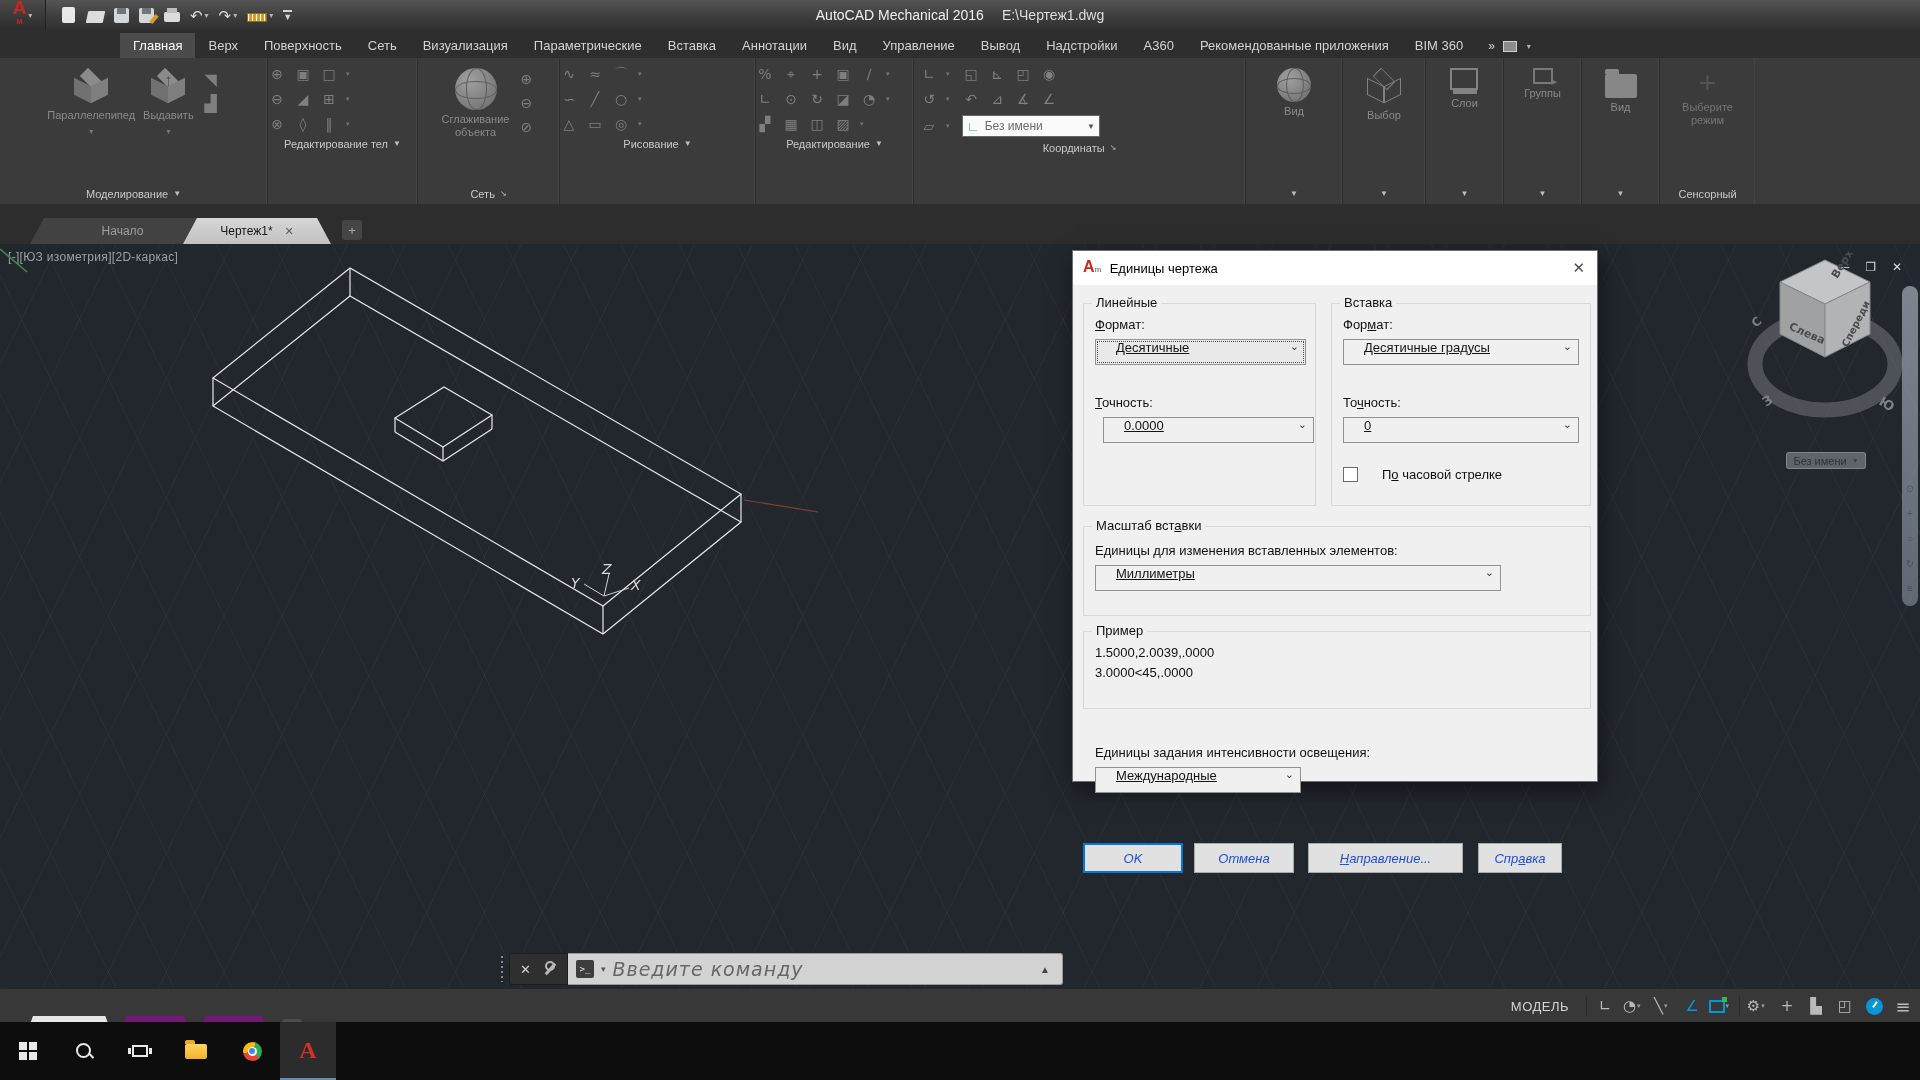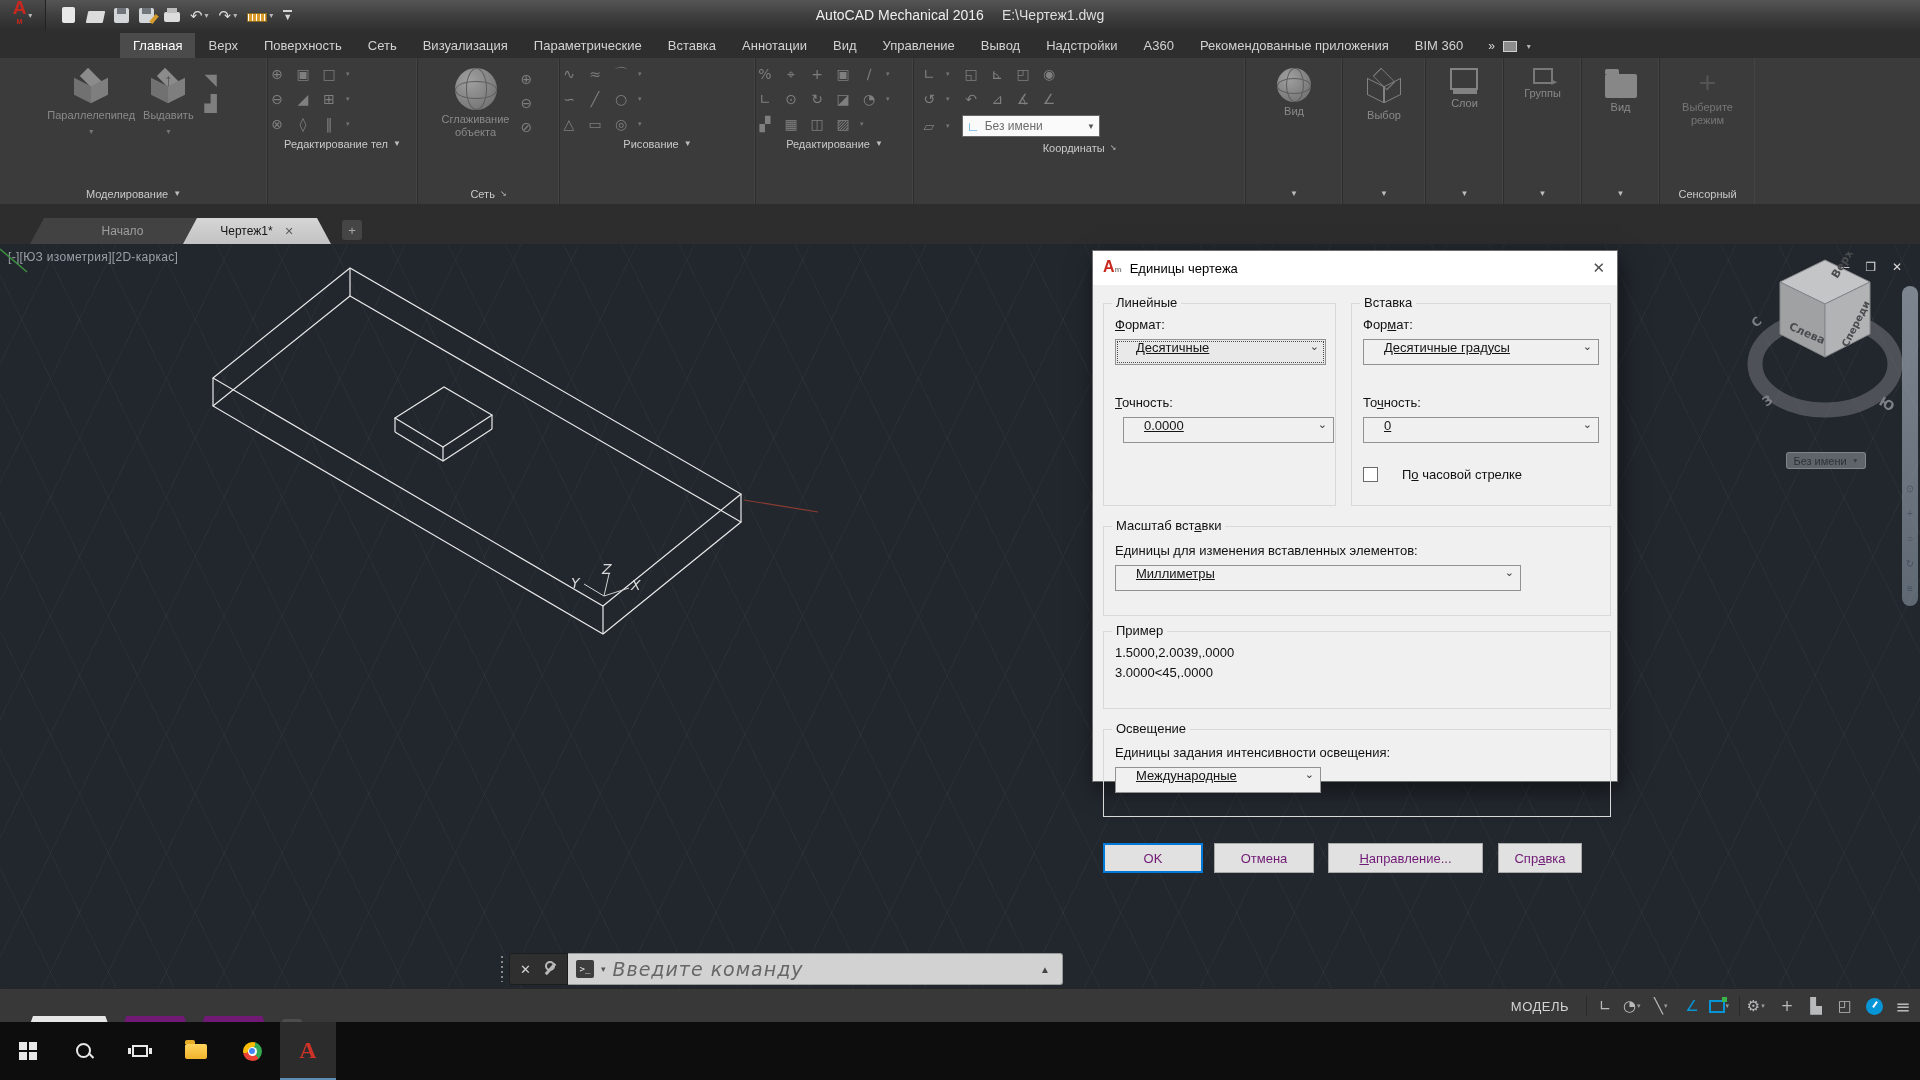--- a/index.html
+++ b/index.html
@@ -182,37 +182,37 @@
   .chrome { position:relative; width:19px; height:19px; border-radius:50%;
     background:conic-gradient(from 140deg, #ea4335 0 120deg, #fbbc05 120deg 240deg, #34a853 240deg 360deg); }
   .chrome:before { content:""; position:absolute; left:5px; top:5px; width:9px; height:9px; background:#fff; border-radius:50%; }
   .chrome:after { content:""; position:absolute; left:6.5px; top:6.5px; width:6px; height:6px; background:#4286f5; border-radius:50%; }
   .acadbtn { background:#2c2c2c; border-bottom:2px solid #5d8fb6; }
   .acadA { color:#cf3227; font-weight:bold; font-size:24px; font-family:"Liberation Serif",serif; }
   .tb-right { position:absolute; right:8px; top:1022px; height:58px; display:flex; align-items:center; gap:20px; }
 
   
   .dialog { position:absolute; left:1072px; top:250px; width:526px; height:532px; background:#f0f0f0;
-    border:1px solid #6e6e6e; box-shadow:3px 8px 22px rgba(0,0,0,.5); font-size:13px; color:#111;margin-left:20px; }
+    border:1px solid #6e6e6e; box-shadow:3px 8px 22px rgba(0,0,0,.5); font-size:13px; color:#111; }
   .dtitle { position:relative; height:34px; background:#fff; display:flex; align-items:center; padding:0 10px; gap:8px; }
   .dlogo { color:#c8281e; font-weight:bold; font-size:16px; line-height:16px; }
   .dlogo small { font-size:8px; color:#8a8a8a; }
   .dtext { font-size:13px; color:#000; }
   .dclose { position:absolute; right:12px; top:8px; color:#4d4d4d; font-size:15px; }
   .grp { position:absolute; border:1px solid #d9d9d9; }
   .glab { position:absolute; top:-9px; left:8px; background:#f0f0f0; padding:0 4px; white-space:nowrap; }
   .dl { position:absolute; white-space:nowrap; }
   .cmb { position:absolute; height:26px; background:#f0f0f0; border:1px solid #919191; display:flex;
     align-items:flex-start; padding:0 26px 0 20px; color:#141414;text-decoration:underline; }
   .cmb .arr { position:absolute; right:6px; color:#3c3c3c; font-size:11px; }
   .cmb.focus { background:#e9e9e9; outline:1px dotted #4d4d4d; outline-offset:-3px; }
   .chk { position:absolute; display:flex; align-items:center; gap:24px; }
   .chk .box { width:15px; height:15px; background:#fff; border:1px solid #6b6b6b; }
   .btn { position:absolute; height:30px; background:#e1e1e1; border:1px solid #a9a9a9; display:flex;
-    align-items:center; justify-content:center; color:#701a75; }
+    align-items:center; justify-content:center; color:#1d4ed8;font-style:italic; }
   .btn.def { border:2px solid #0078d7; }
   u { text-decoration:underline; }
 
   svg text { font-family:"DejaVu Sans",sans-serif; }
 </style>
 </head>
 <body>
 
 <div id="app">
 
@@ -739,23 +739,20 @@
       <span>Миллиметры</span>
         <span class="arr">⌄</span>
     </div>
 
     <div class="grp" style="left:10px; top:380px; width:508px; height:78px">
       <span class="glab">Пример</span>
     </div>
     <span class="dl" style="left:22px; top:394px">1.5000,2.0039,.0000</span>
     <span class="dl" style="left:22px; top:414px">3.0000&lt;45,.0000</span>
 
-    <div class="grp" style="left:10px; top:478px; width:508px; height:88px">
-      <span class="glab">Освещение</span>
-    </div>
     <span class="dl" style="left:22px; top:494px">Единицы задания интенсивности освещения:</span>
     <div class="cmb" style="left:22px; top:516px; width:206px">
       <span>Международные</span>
         <span class="arr">⌄</span>
     </div>
 
     <div class="btn def" style="left:10px; top:592px; width:100px">
         <span>OK</span>
       </div>
     <div class="btn" style="left:121px; top:592px; width:100px">

